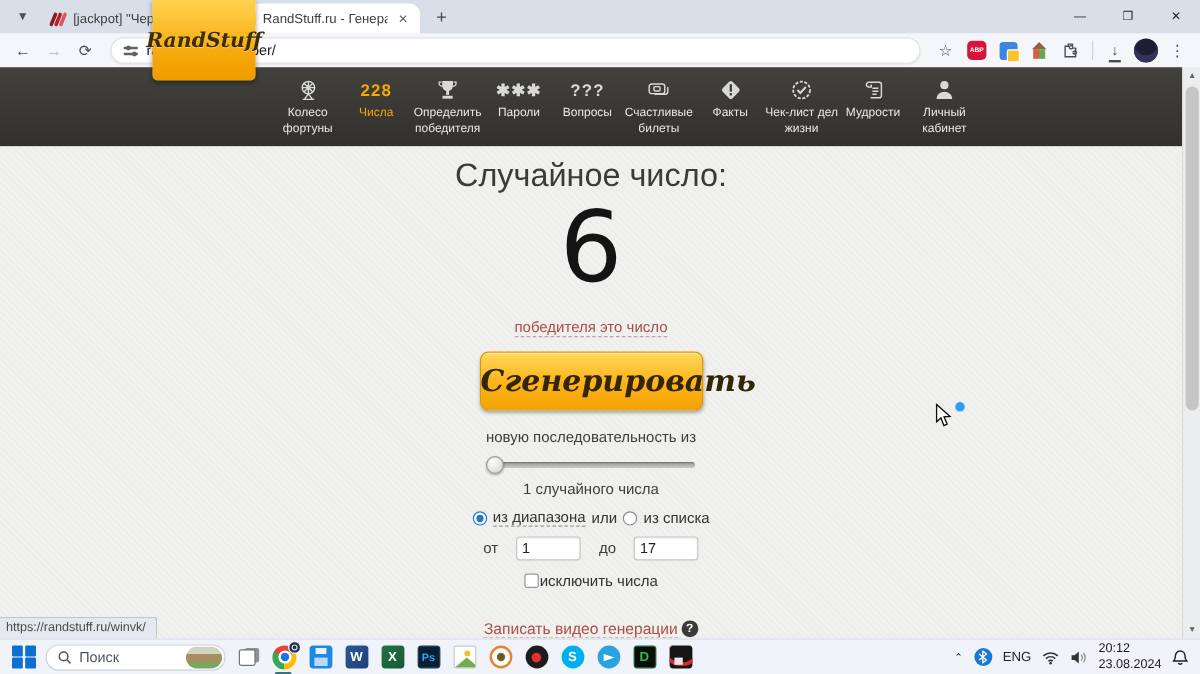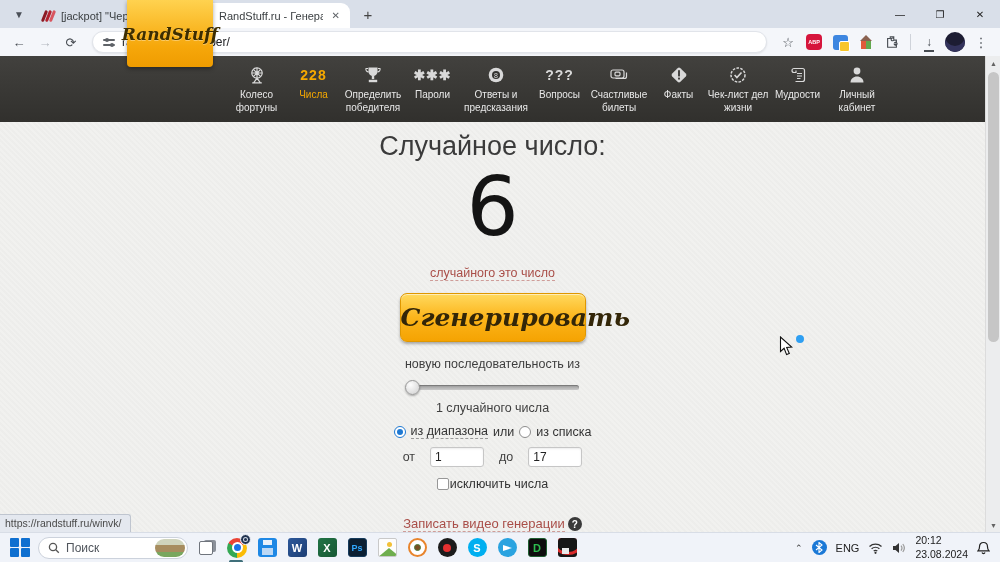--- a/index.html
+++ b/index.html
@@ -298,30 +298,20 @@
           </svg>
       </span>
       <span class="nav-lbl">Определить победителя</span>
     </div>
     <div class="nav-item">
       <span class="nav-ic">
           <span class="nav-ic-txt">✱✱✱</span>
         </span>
       <span class="nav-lbl">Пароли</span>
     </div>
-    <div class="nav-item w70">
-      <span class="nav-ic">
-        <svg class="mono" width="20" height="20" viewBox="0 0 20 20">
-            <circle cx="10" cy="10" r="7.3" fill="#d9d9d9"></circle>
-            <circle cx="10" cy="10" r="4" fill="#353431"></circle>
-            <text x="10" y="12.6" font-size="7" fill="#d9d9d9" text-anchor="middle" font-family="sans-serif">8</text>
-          </svg>
-      </span>
-      <span class="nav-lbl">Ответы и предсказания</span>
-    </div>
     <div class="nav-item">
       <span class="nav-ic">
           <span class="nav-ic-txt">???</span>
         </span>
       <span class="nav-lbl">Вопросы</span>
     </div>
     <div class="nav-item w62">
       <span class="nav-ic">
         <svg class="mono" width="22" height="20" viewBox="0 0 22 20" fill="none" stroke="#d9d9d9" stroke-width="1.2">
             <rect x="3" y="5" width="13" height="8" rx="2"></rect>
@@ -369,21 +359,21 @@
       </span>
       <span class="nav-lbl">Личный кабинет</span>
     </div>
   </div>
 </div>
 <div class="logo">RandStuff</div>
 
 <div class="page">
   <div class="heading">Случайное число:</div>
   <div class="big-number">6</div>
-  <span class="save-link">случайного это число</span>
+  <span class="save-link">победителя это число</span>
   <button class="gen-btn">Сгенерировать</button>
   <div class="seq-label">новую последовательность из</div>
   <div class="slider">
     <div class="slider-track"></div>
     <div class="slider-handle"></div>
   </div>
   <div class="count-label">1 случайного числа</div>
   <div class="radio-row">
     <span class="radio checked"></span>
     <span class="dashed-lbl">из диапазона</span>

